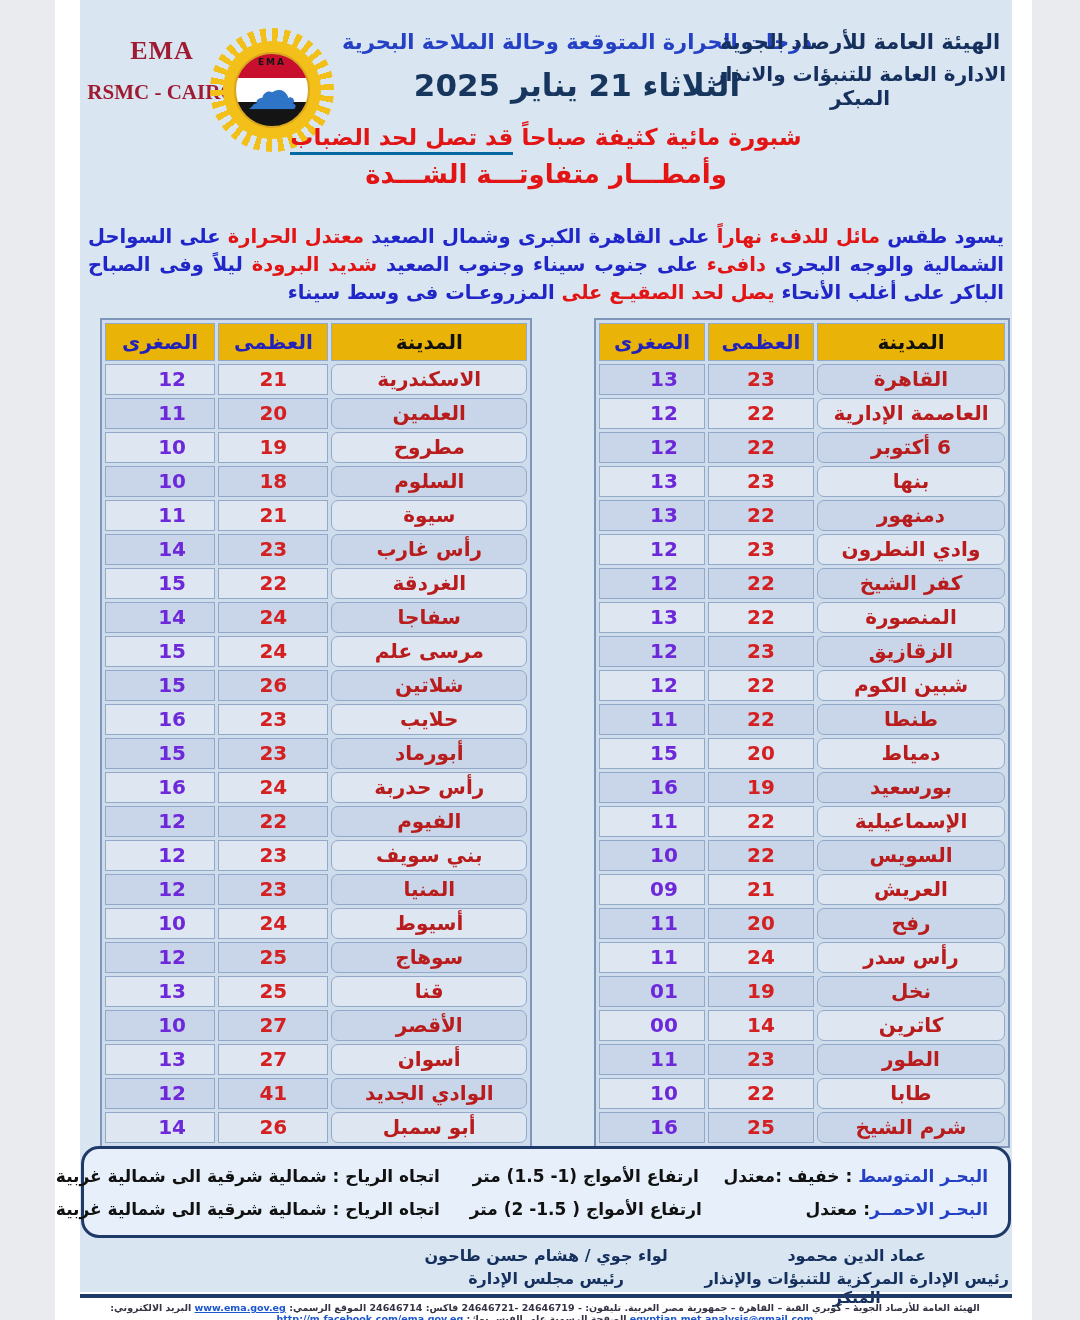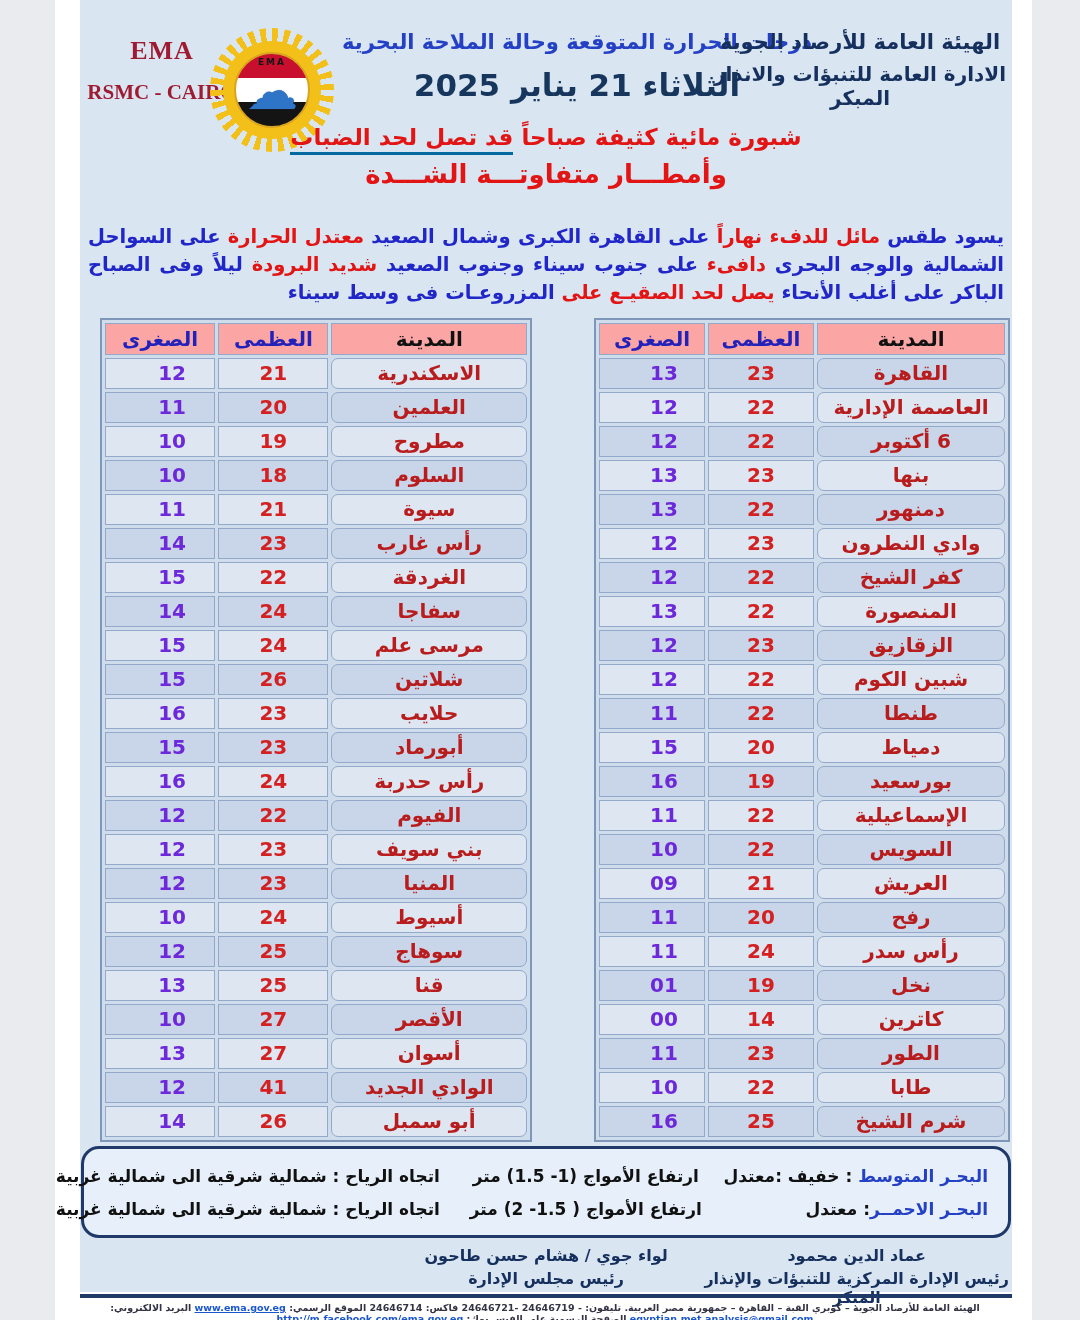--- a/index.html
+++ b/index.html
@@ -73,21 +73,21 @@
 
   
   .temp-table { position:absolute; top:318px; border-collapse:separate; border-spacing:3px;
                 direction:rtl; border:2px solid #7e97b8; background:#cfdcec; }
   .table-right { right:2px;  width:416px; }
   .table-left  { left:20px;  width:432px; }
   .temp-table th, .temp-table td {
     border:1px solid #93a9c9; text-align:center; font-weight:bold;
     height:31px; line-height:29px; font-size:20px; padding:0 4px;
   }
-  .temp-table th { background:#fca5a5; height:32px; }
+  .temp-table th { background:#eab308; height:38px; }
   .th-city { width:47%; color:#111111; }
   .th-max, .th-min { width:26.5%; color:#2222bb; }
   .temp-table td.city { color:#b91c1c; background:#dde6f1;border-radius:7px; }
   .temp-table td.max  { color:#d42020; }
   .temp-table td.min  { color:#6d28d9;padding-left:28px; }
   .table-right tr:nth-child(odd)  td { background:#c9d6e9; }
   .table-right tr:nth-child(even) td { background:#dde6f1; }
   .table-left  tr:nth-child(odd)  td { background:#dde6f1; }
   .table-left  tr:nth-child(even) td { background:#c9d6e9; }
 

